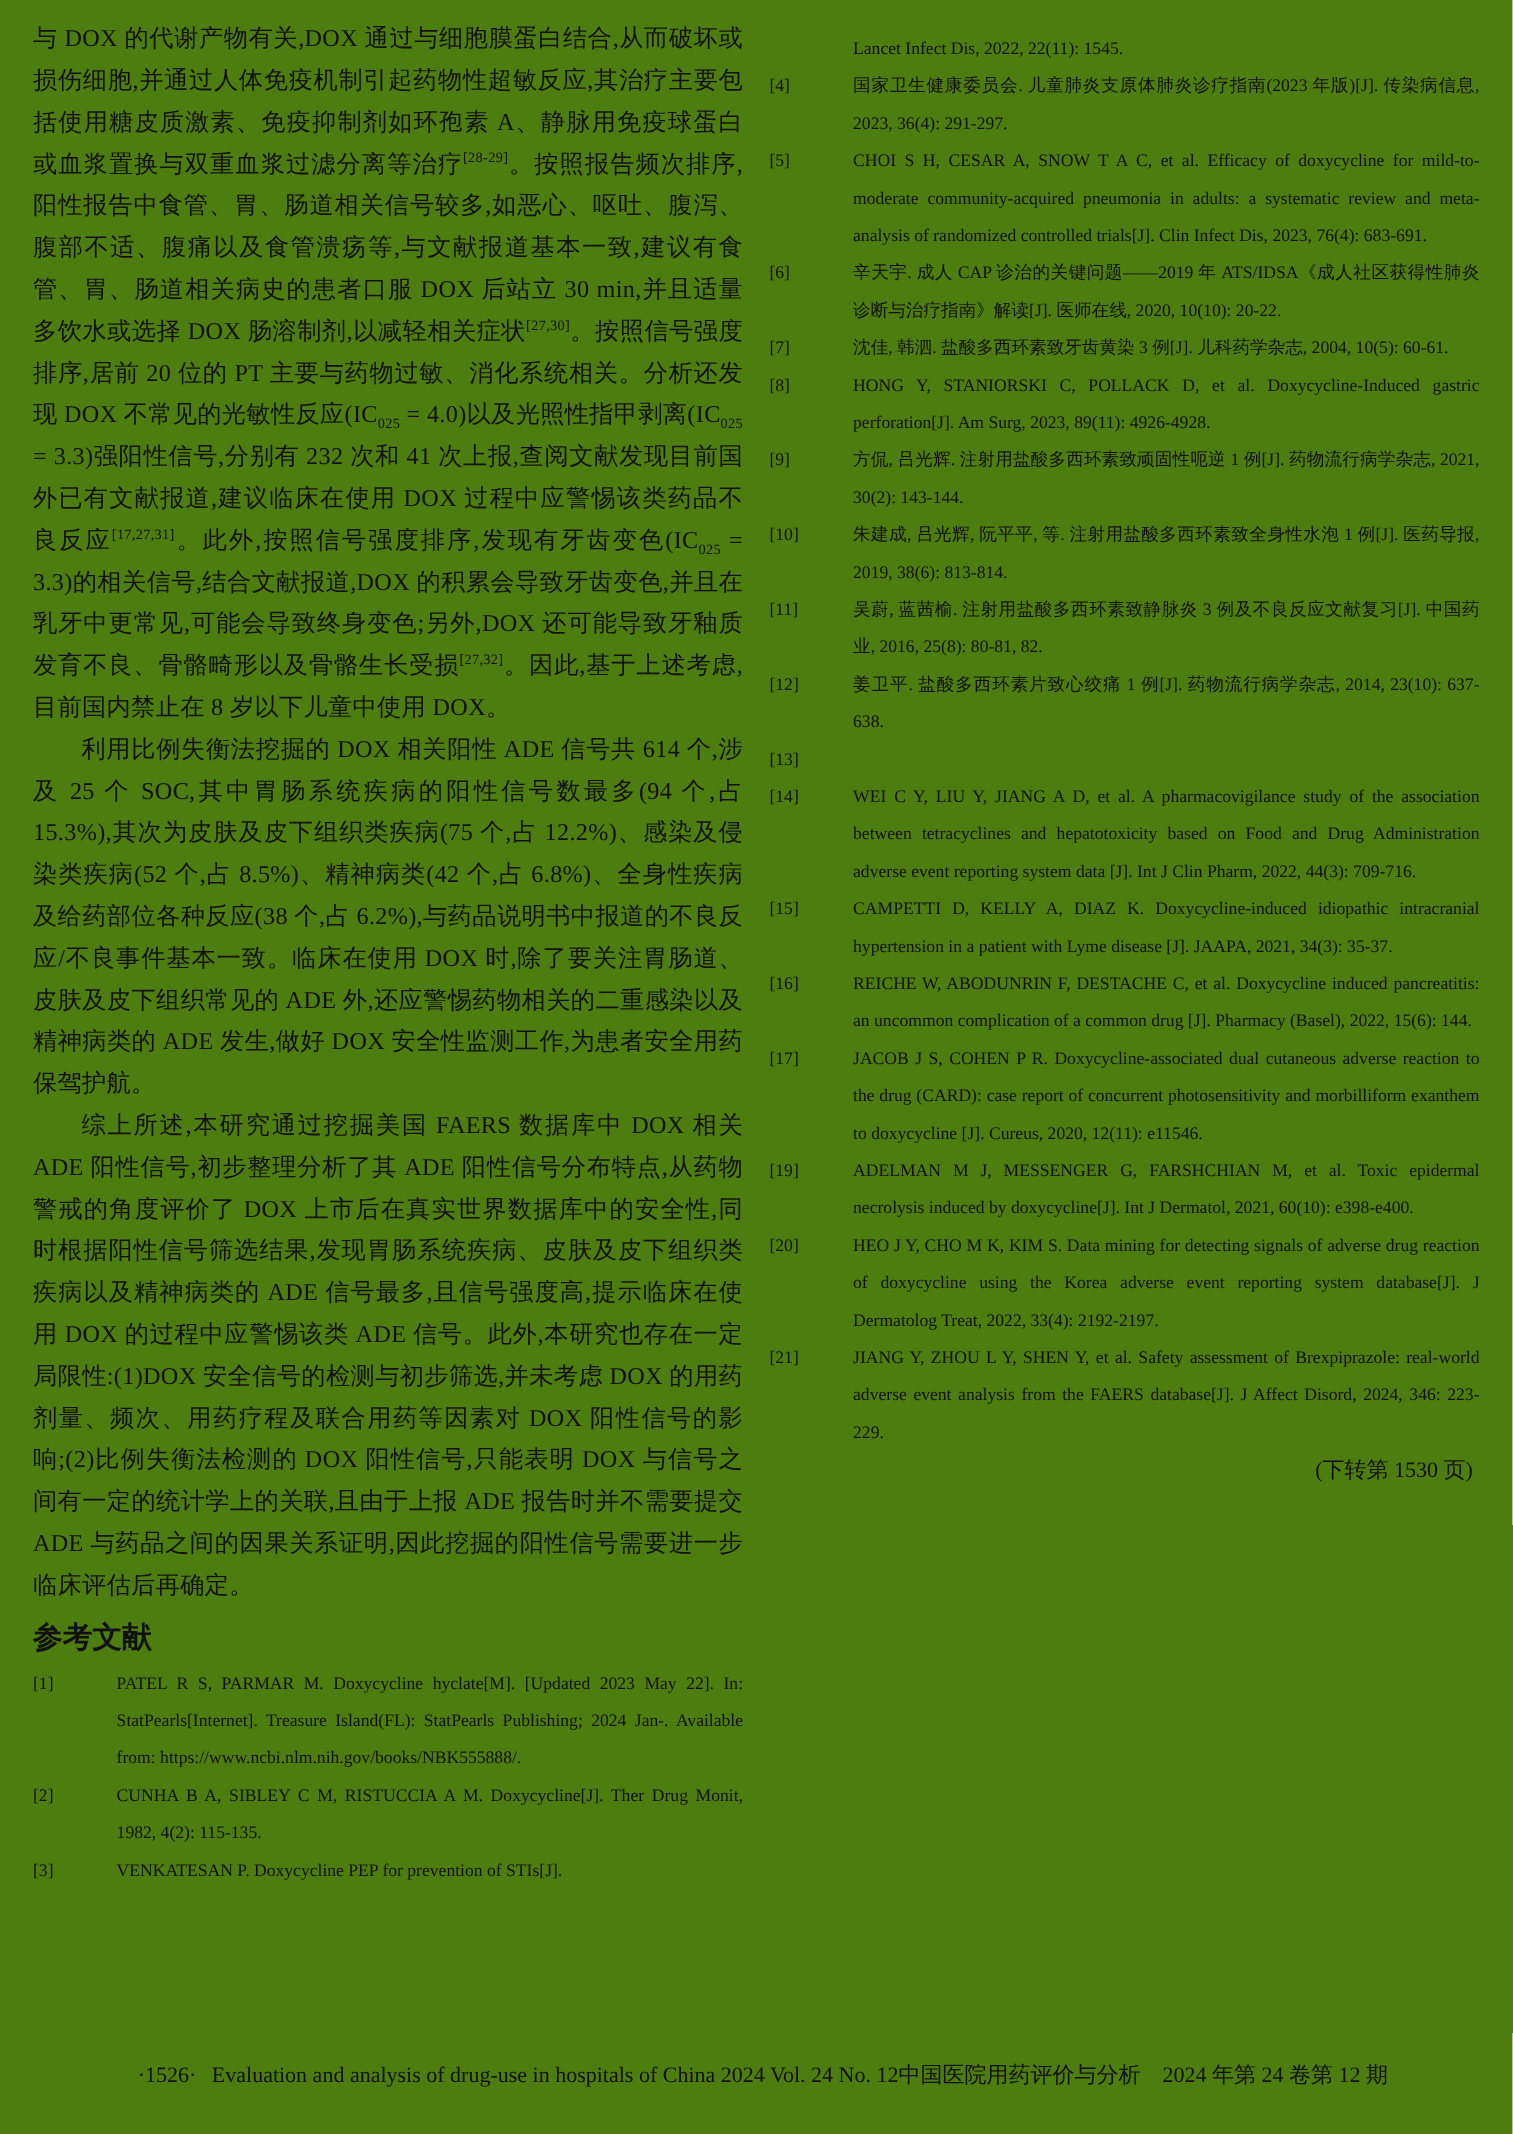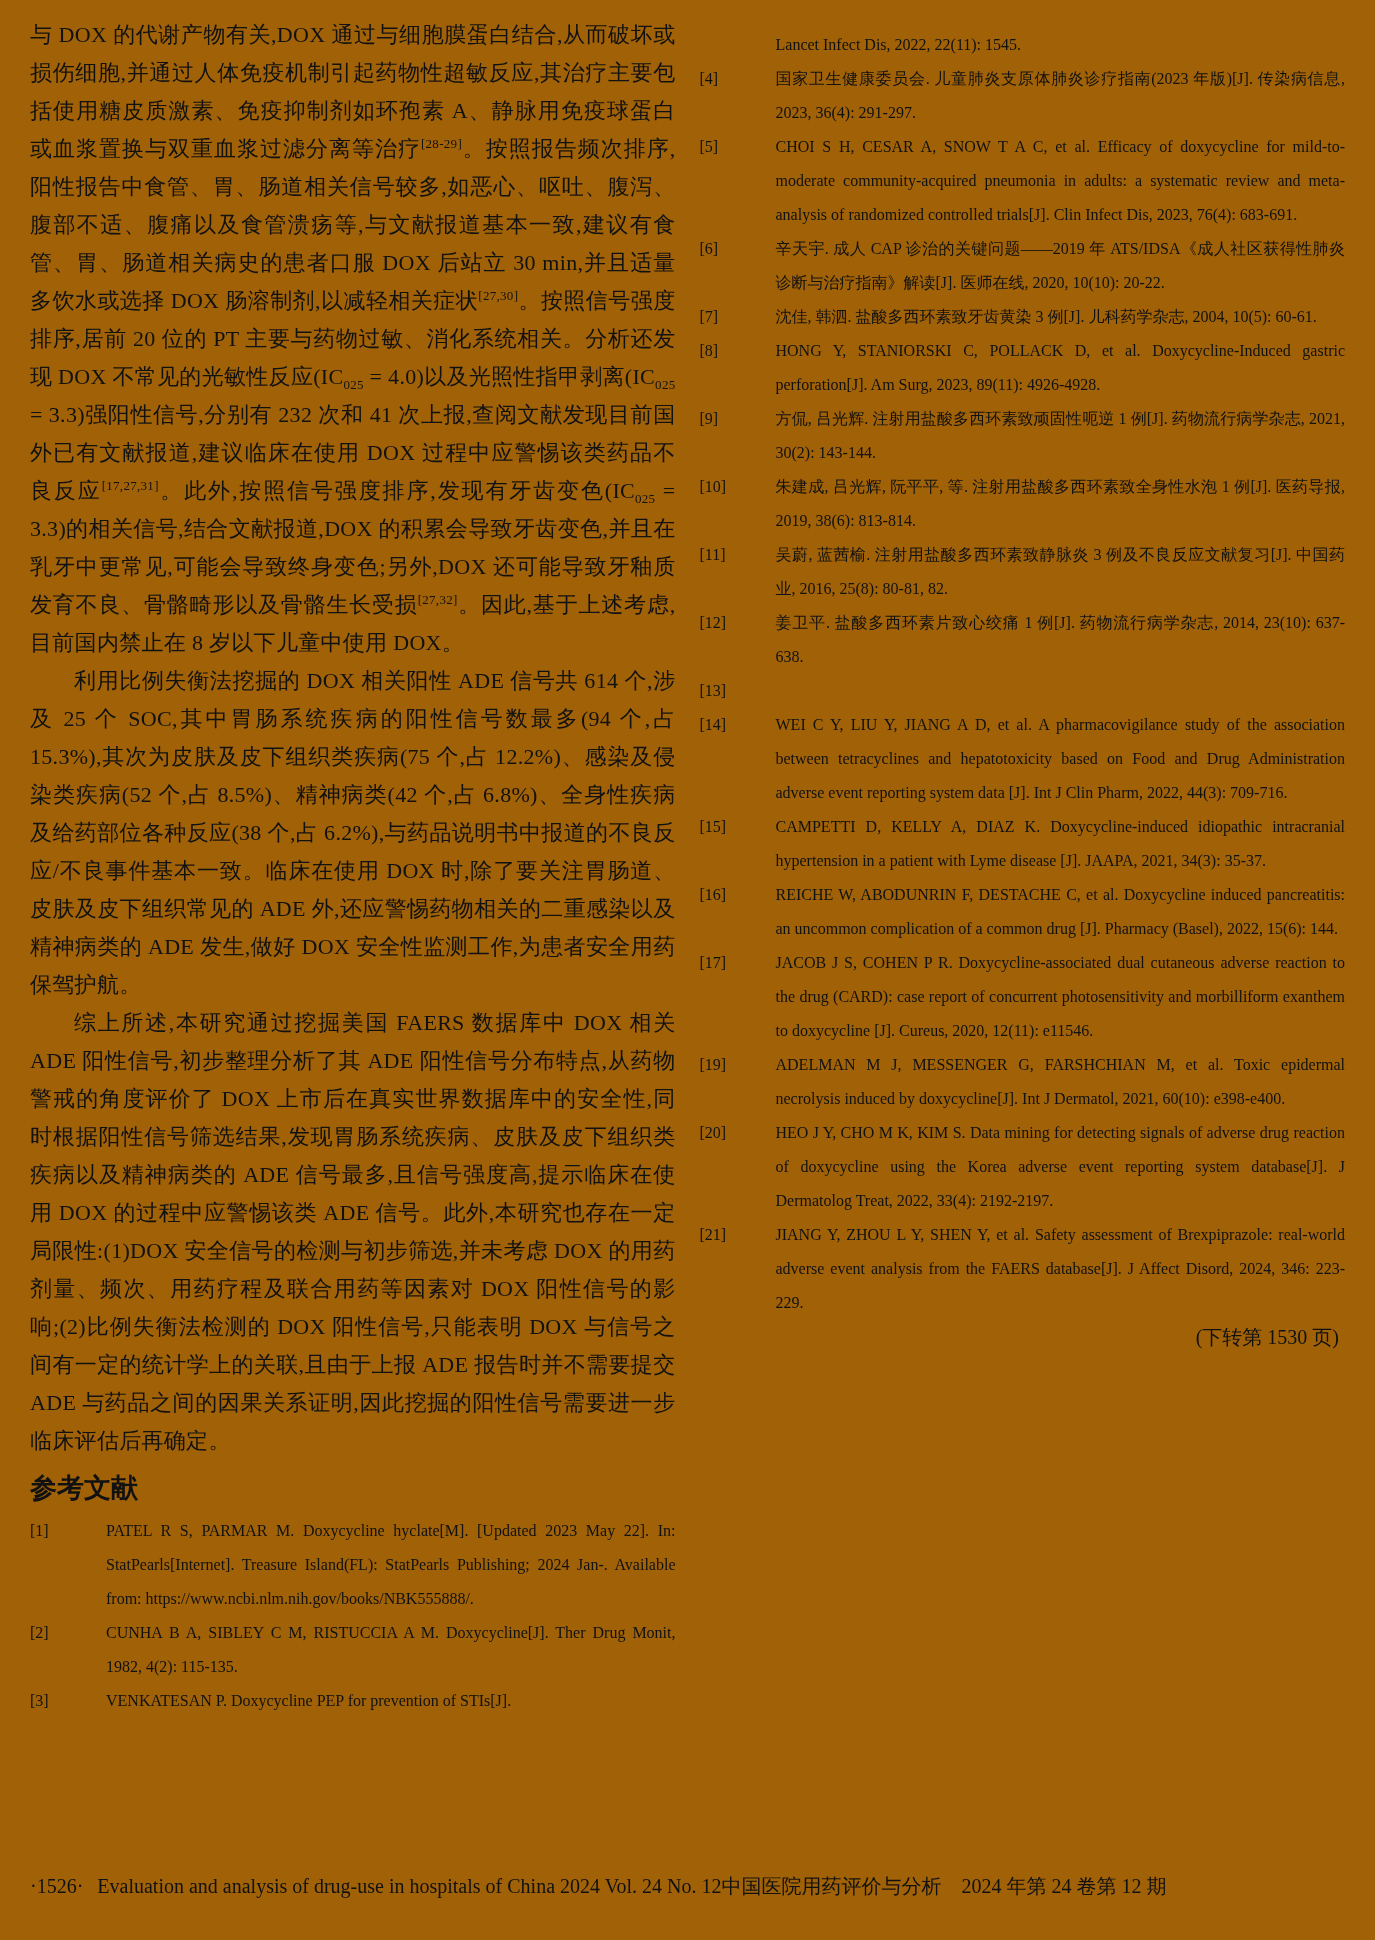--- a/index.html
+++ b/index.html
@@ -6,21 +6,21 @@
     margin: 0; padding: 0;
     background: #ffffff;
     font-family: "Liberation Serif", "DejaVu Serif", serif;
     color: #111111;
   }
   .page {
     position: relative;
     width: 1375px;
     height: 1940px;
     box-sizing: border-box;
-    background: #a16207;
+    background: #4d7c0f;
     overflow: hidden;
   }
   .columns {
     display: flex;
     gap: 24px;
     padding: 16px 30px 0 30px;
   }
   .col {
     width: 646px;
     box-sizing: border-box;
@@ -72,21 +72,21 @@
     text-align: right;
     padding-right: 6px;
   }
   
   .footer {
     position: absolute;
     left: 30px;
     right: 18px;
     bottom: 40px;
     display: flex;
-    justify-content: flex-start;
+    justify-content: center;
     align-items: baseline;
     font-size: 20px;
   }
   .footer .page-num { margin-right: 14px; }
   .footer-left { white-space: nowrap; }
   .footer-right { white-space: nowrap; }
 </style>
 </head>
 <body>
 

